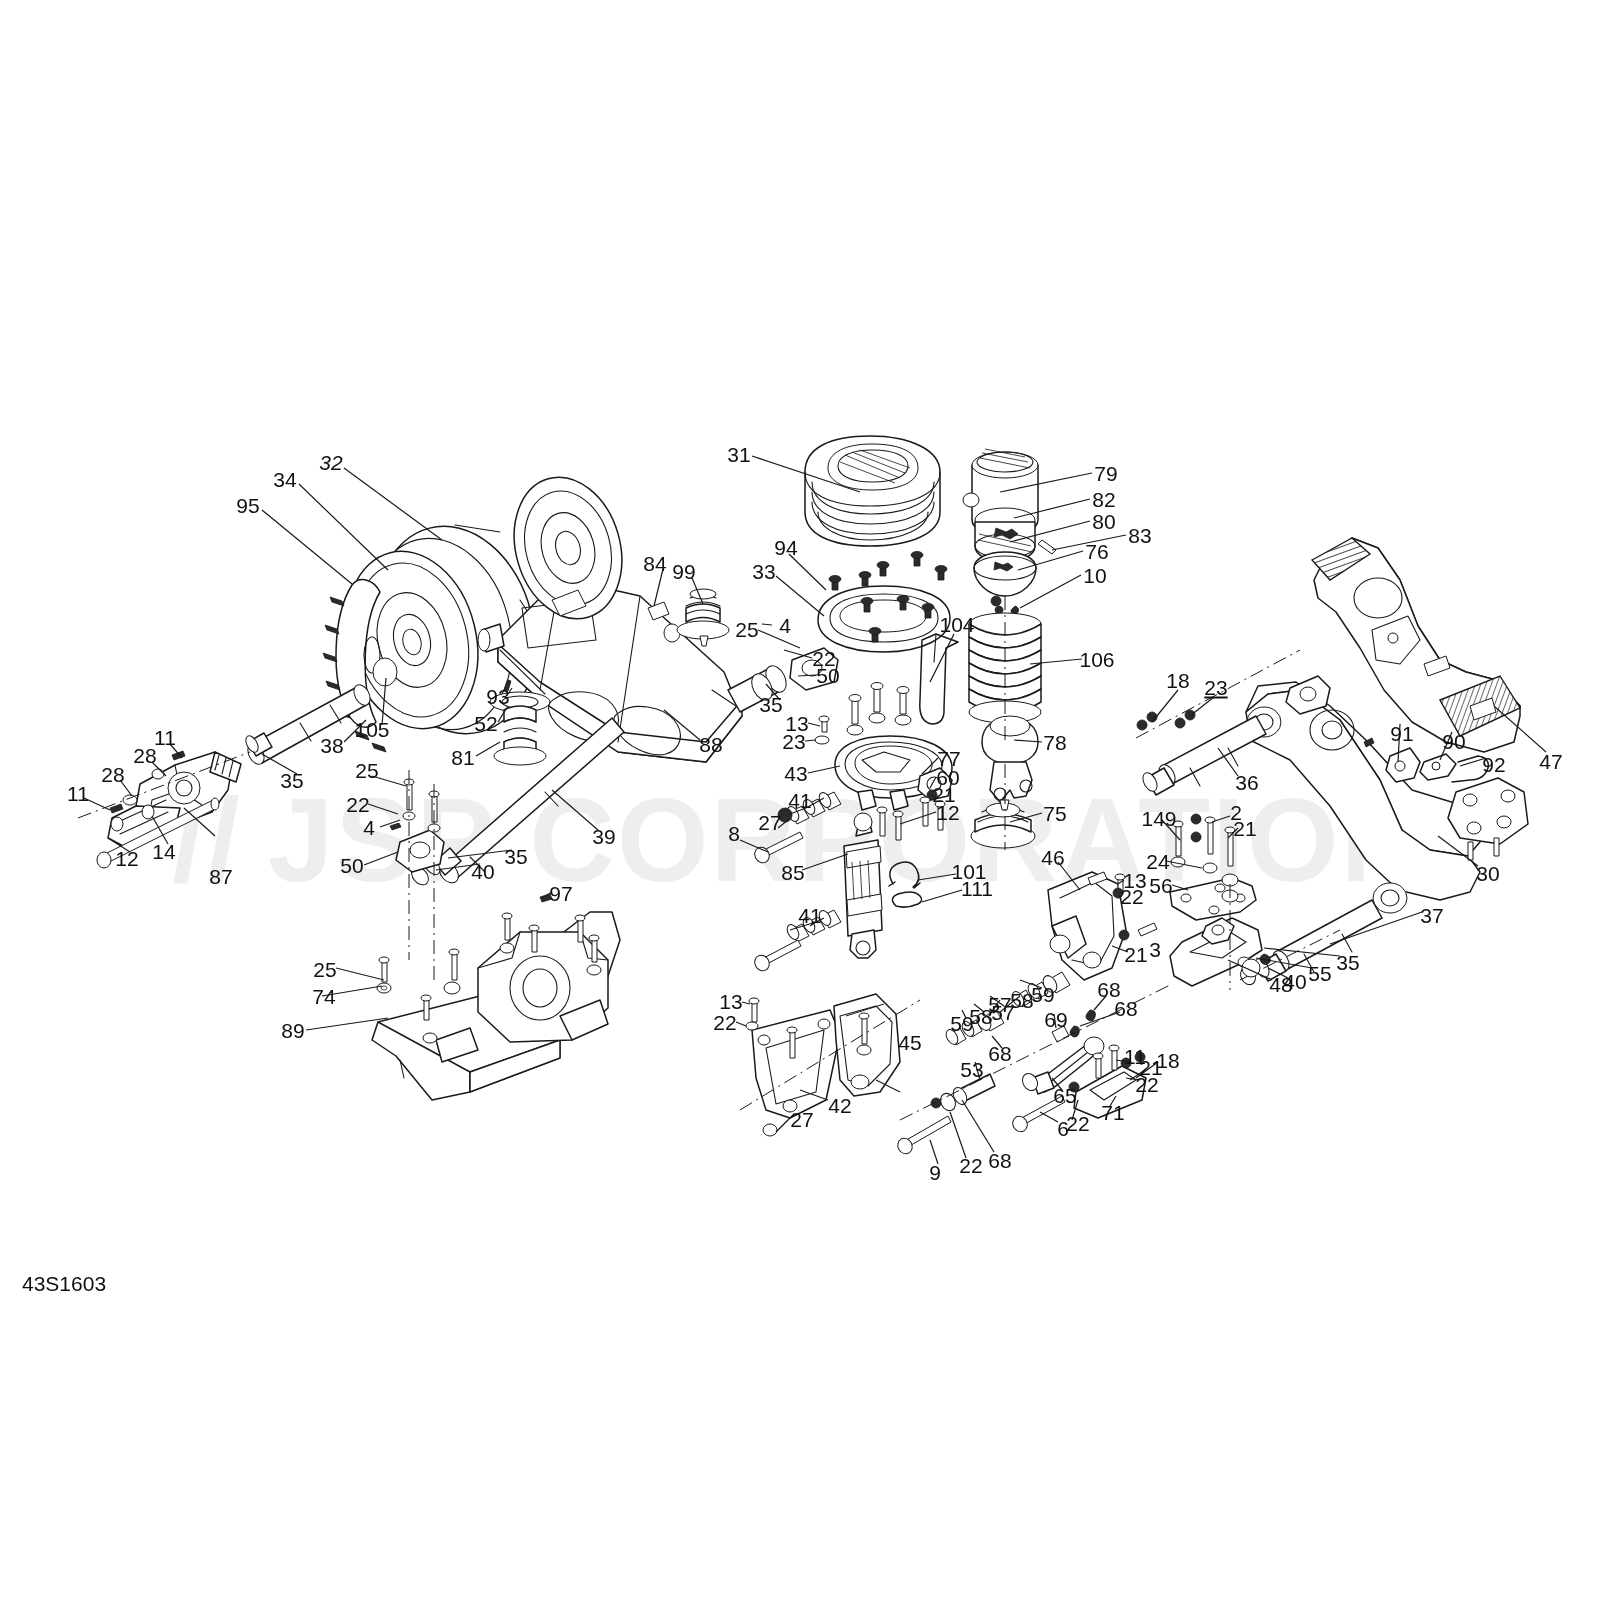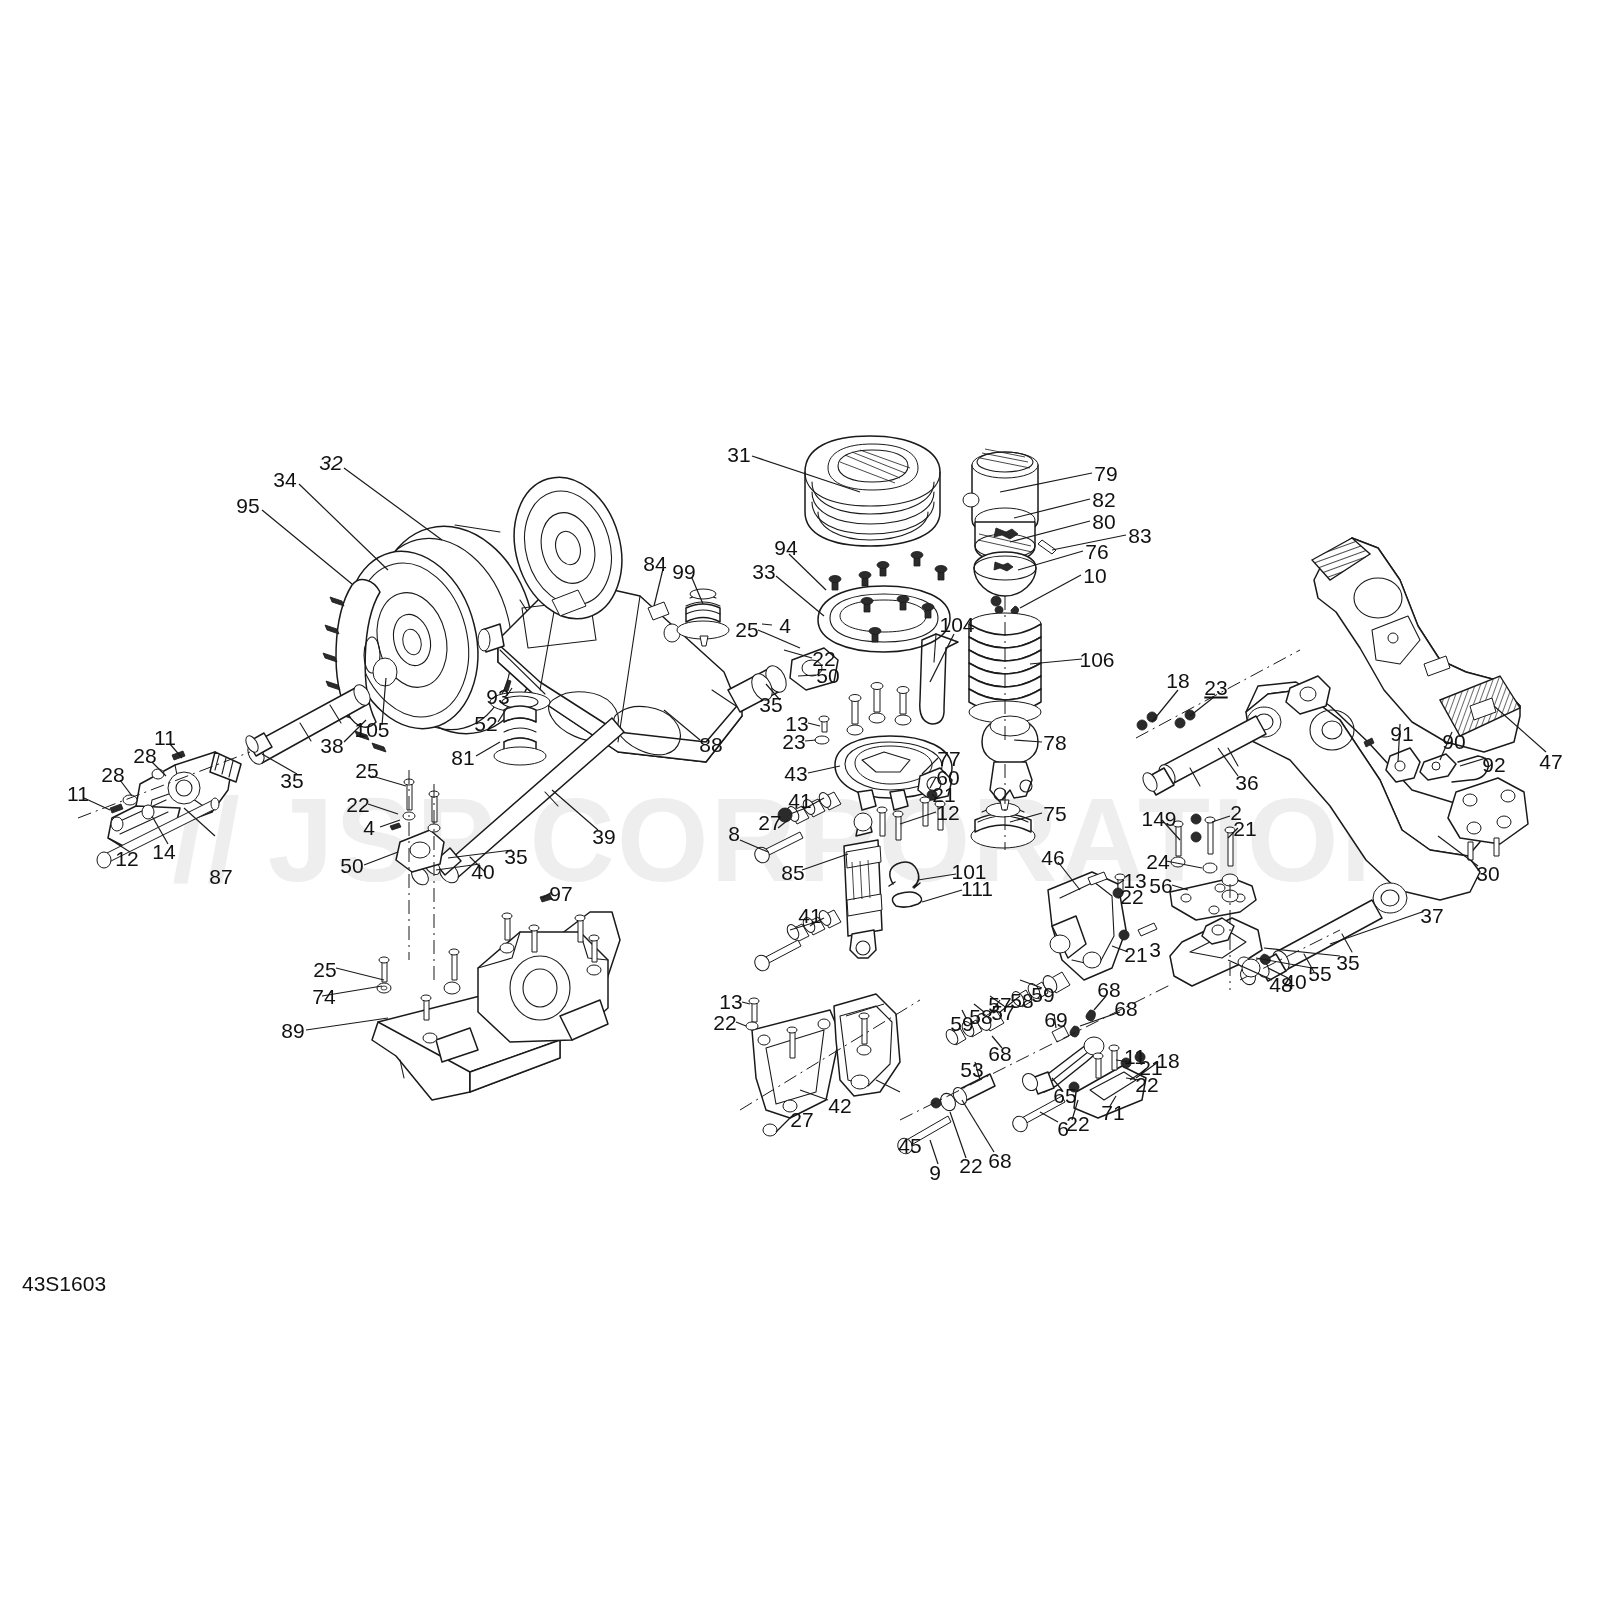--- a/index.html
+++ b/index.html
@@ -774,21 +774,21 @@
       <div class="lbl" style="left: 1348px; top: 962px;">35</div>
       <div class="lbl" style="left: 1281px; top: 984px;">48</div>
       <div class="lbl" style="left: 561px; top: 893px;">97</div>
       <div class="lbl" style="left: 325px; top: 969px;">25</div>
       <div class="lbl" style="left: 324px; top: 996px;">74</div>
       <div class="lbl" style="left: 293px; top: 1030px;">89</div>
       <div class="lbl" style="left: 731px; top: 1001px;">13</div>
       <div class="lbl" style="left: 725px; top: 1022px;">22</div>
       <div class="lbl" style="left: 840px; top: 1105px;">42</div>
       <div class="lbl" style="left: 802px; top: 1119px;">27</div>
-      <div class="lbl" style="left: 910px; top: 1145px;">45</div>
+      <div class="lbl" style="left: 910px; top: 1042px;">45</div>
       <div class="lbl" style="left: 1000px; top: 1004px;">57</div>
       <div class="lbl" style="left: 1022px; top: 1000px;">58</div>
       <div class="lbl" style="left: 1043px; top: 994px;">59</div>
       <div class="lbl" style="left: 962px; top: 1023px;">59</div>
       <div class="lbl" style="left: 981px; top: 1016px;">58</div>
       <div class="lbl" style="left: 1003px; top: 1012px;">57</div>
       <div class="lbl" style="left: 1109px; top: 989px;">68</div>
       <div class="lbl" style="left: 1126px; top: 1008px;">68</div>
       <div class="lbl" style="left: 1056px; top: 1019px;">69</div>
       <div class="lbl" style="left: 1000px; top: 1053px;">68</div>

